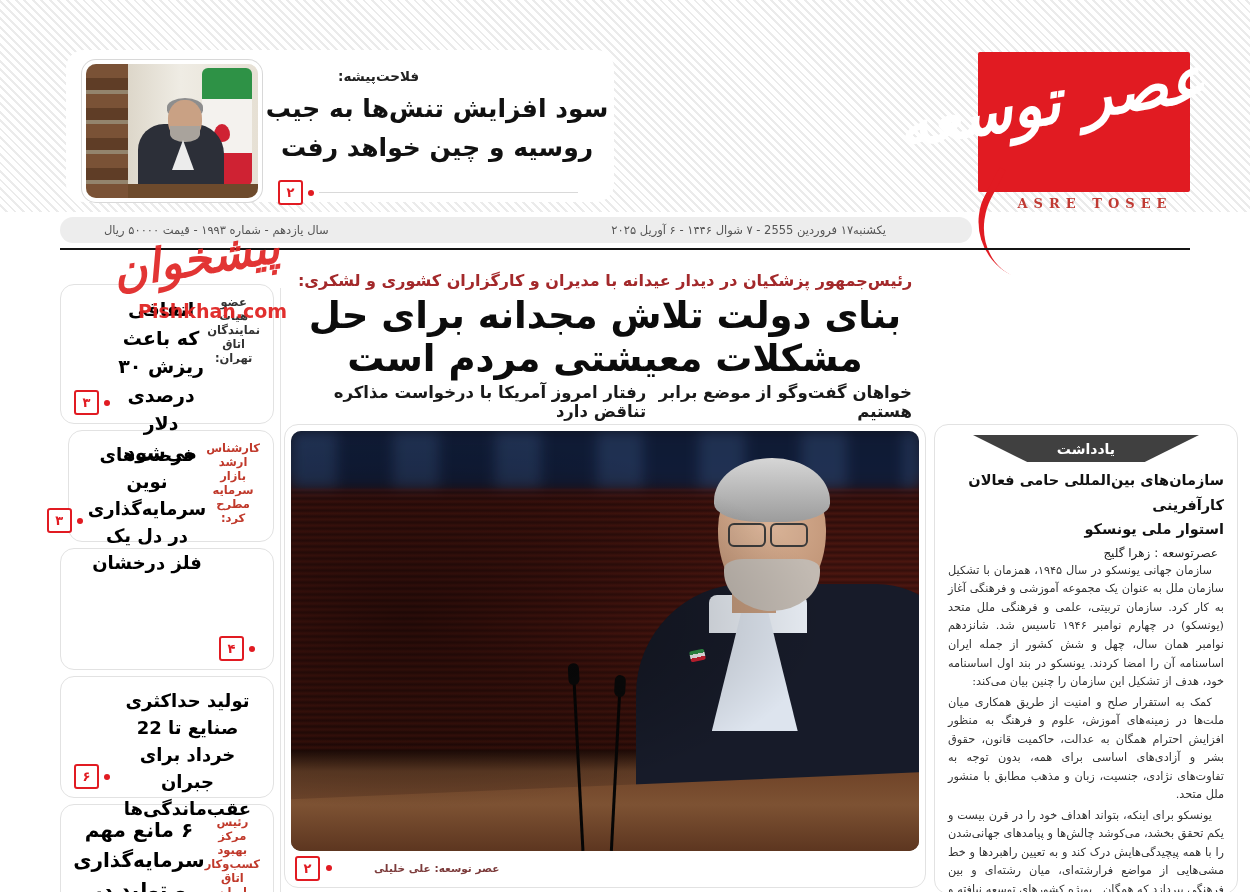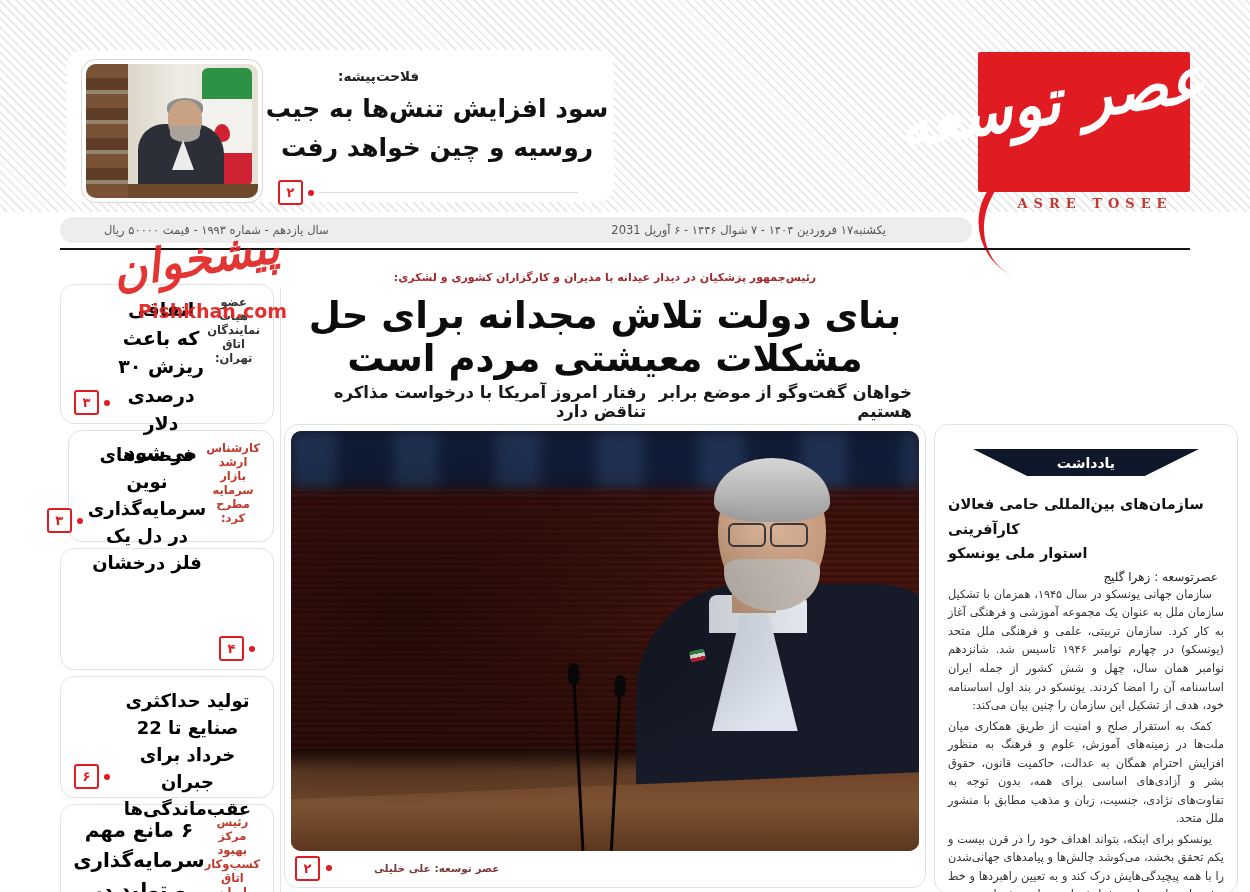--- a/index.html
+++ b/index.html
@@ -54,21 +54,21 @@
          font-family:"DejaVu Sans",sans-serif;direction:ltr;}
   
   .sidebar{left:60px;top:284px;width:214px;}
   .sep-v{left:280px;top:288px;width:1px;height:604px;background:#e3e3e3;}
   .s-item{margin-bottom:6px;padding:10px 13px 8px;display:flex;text-align:center;}
   .s-kicker{font-size:11.5px;font-weight:bold;color:#333;margin-bottom:4px;}
   .s-kicker.red{color:#c0392b;}
   .s-head{font-size:19px;font-weight:800;color:#000000;line-height:1.5;}
   .s-item .pageline{margin-top:auto;padding-top:6px;}
   
-  .lead-kicker{left:282px;top:271px;width:646px;text-align:center;font-size:11px;font-weight:bold;color:#a3292b;}
+  .lead-kicker{left:282px;top:271px;width:646px;text-align:center;font-size:16px;font-weight:bold;color:#a3292b;}
   .lead-head{left:270px;top:294px;width:670px;text-align:center;font-size:37px;font-weight:900;color:#0c0c0c;
              letter-spacing:-1px;}
   .subheads{left:300px;top:383px;width:612px;display:flex;justify-content:space-between;direction:rtl;
             font-size:16.5px;font-weight:bold;color:#1a1a1a;}
   .photocard{left:284px;top:424px;width:642px;height:464px;padding:6px;display:flex;flex-direction:column;}
   .mainphoto{position:relative;width:628px;height:424px;border-radius:10px;overflow:hidden;
              background:linear-gradient(180deg,#10131f 0%,#141a2c 9%,#2b0f0c 14%,#451610 46%,#2f100b 66%,#1f0b07 76%,#5d3a24 81%,#74492e 92%,#4a2c1a 100%);}
   .ph-blue{position:absolute;top:0;left:0;right:0;height:58px;
            background:repeating-linear-gradient(90deg,#223457 0 46px,#101c38 46px 102px);filter:blur(7px);opacity:.9;}
   .ph-tex{position:absolute;top:58px;left:0;right:0;height:260px;
@@ -94,24 +94,24 @@
   .ph-mic.m1{left:45.5%;bottom:0;height:170px;transform:rotate(-3deg);}
   .ph-mic.m2{left:51.5%;bottom:0;height:158px;transform:rotate(3deg);}
   .ph-cap{position:absolute;top:-18px;left:-4px;width:11px;height:22px;background:#0a0a0a;border-radius:6px;}
   .ph-podium{position:absolute;left:0;right:0;bottom:0;height:84px;
              background:linear-gradient(180deg,#6e4227,#7d5233 45%,#5d3620);
              clip-path:polygon(0 38%,100% 6%,100% 100%,0 100%);}
   .captionrow{height:26px;display:flex;align-items:center;gap:6px;direction:ltr;padding:4px 4px 0;}
   .caption{font-size:10.5px;color:#7c3b3b;font-weight:bold;margin-left:36px;}
   
   .notecard{left:934px;top:424px;width:304px;height:470px;padding:8px 13px;overflow:hidden;}
-  .note-badge{width:226px;height:27px;margin:16px auto;background:#0f172a;color:#fff;font-size:14px;font-weight:bold;
+  .note-badge{width:226px;height:27px;margin:2px auto;background:#404040;color:#fff;font-size:14px;font-weight:bold;
               display:flex;align-items:center;justify-content:center;
               clip-path:polygon(0 0,100% 0,76% 100%,24% 100%);}
-  .note-title{text-align:left;font-size:14.5px;font-weight:800;color:#111;line-height:1.7;margin-top:6px;}
+  .note-title{text-align:right;font-size:14.5px;font-weight:800;color:#111;line-height:1.7;margin-top:6px;}
   .note-byline{font-size:12px;color:#222;margin:4px 6px 2px 0;}
   .note-body p{margin:0 0 2px;font-size:11.3px;line-height:1.64;color:#333;text-align:justify;text-indent:12px;}
 </style>
 </head>
 <body>
 
 <div id="page">
 
   <div class="abs hatch"></div>
 
@@ -137,21 +137,21 @@
   </div>
   <div class="abs t-kicker">فلاحت‌پیشه:</div>
   <div class="abs t-head">سود افزایش تنش‌ها به جیب روسیه و چین خواهد رفت</div>
   <div class="abs pageline" style="left:278px;top:180px;width:300px;">
     <span class="pnum">۲</span>
     <span class="pdot"></span>
     <span class="pline"></span>
   </div>
 
   <div class="abs datebar">
-    <span>یکشنبه۱۷ فروردین ۱۴۰۴ - ۷ شوال ۱۴۴۶ - ۶ آوریل 2031</span>
+    <span>یکشنبه۱۷ فروردین 2555 - ۷ شوال ۱۴۴۶ - ۶ آوریل ۲۰۲۵</span>
     <span>سال یازدهم - شماره ۱۹۹۳ - قیمت ۵۰۰۰۰ ریال</span>
   </div>
   <div class="abs blackrule"></div>
 
   <div class="abs wm-fa">پیشخوان</div>
   <div class="abs wm-en">Pishkhan.com</div>
 
   <div class="abs sep-v"></div>
   <div class="abs sidebar">
 

